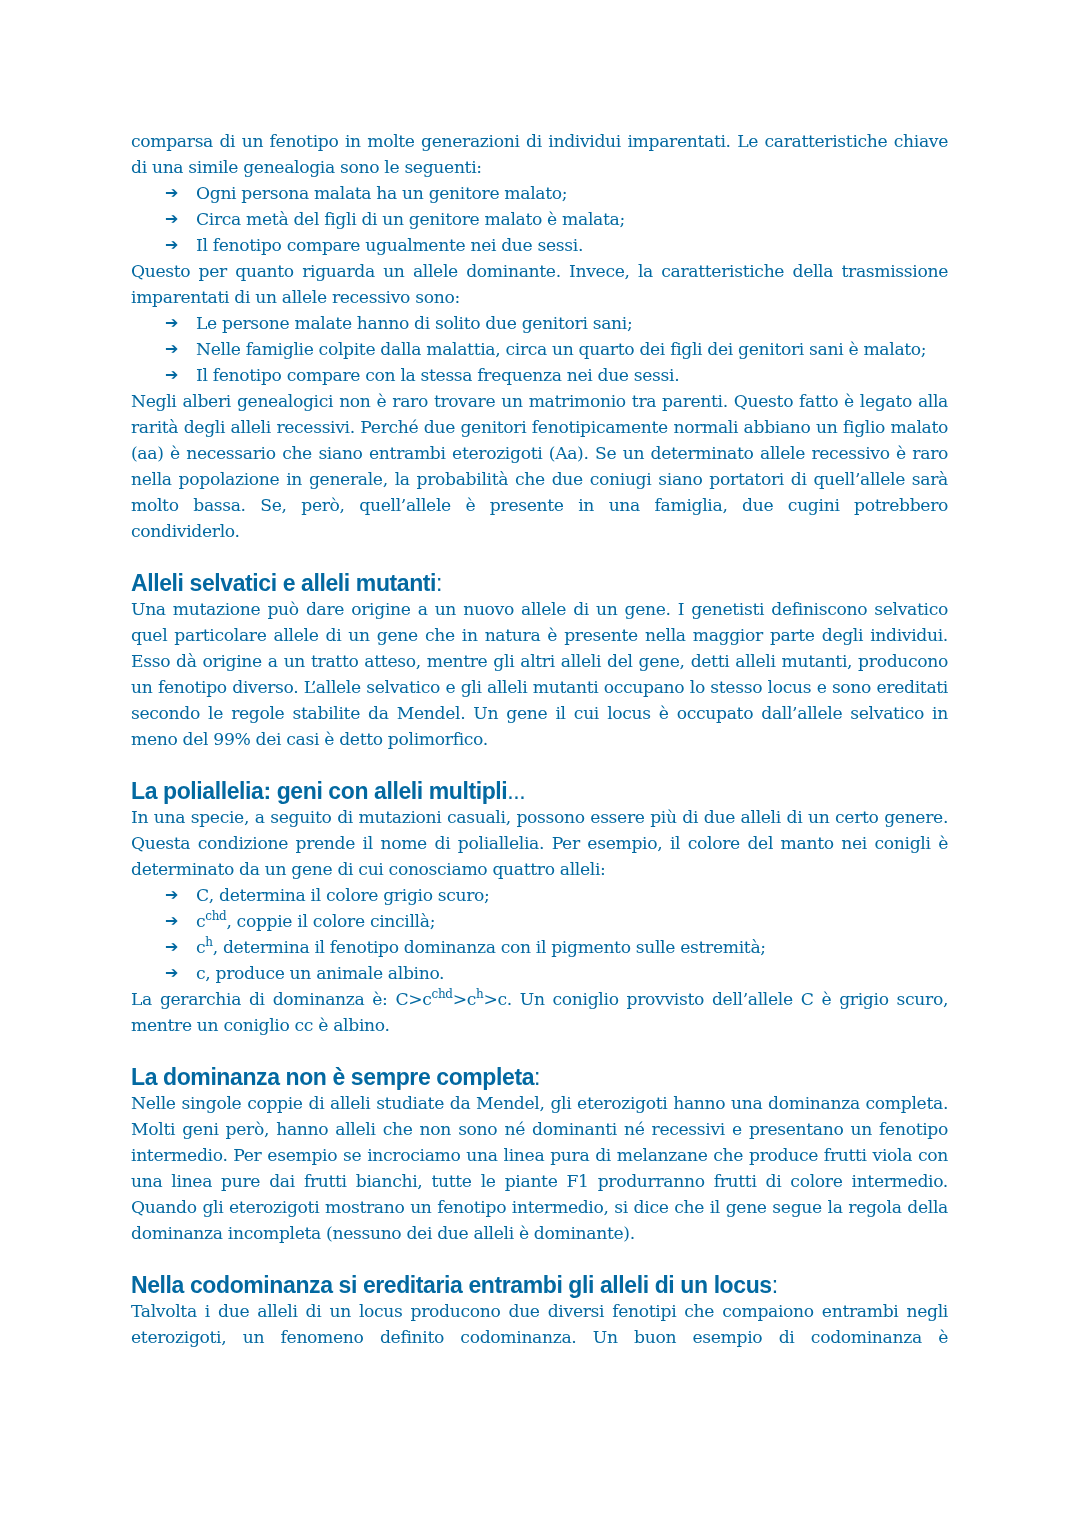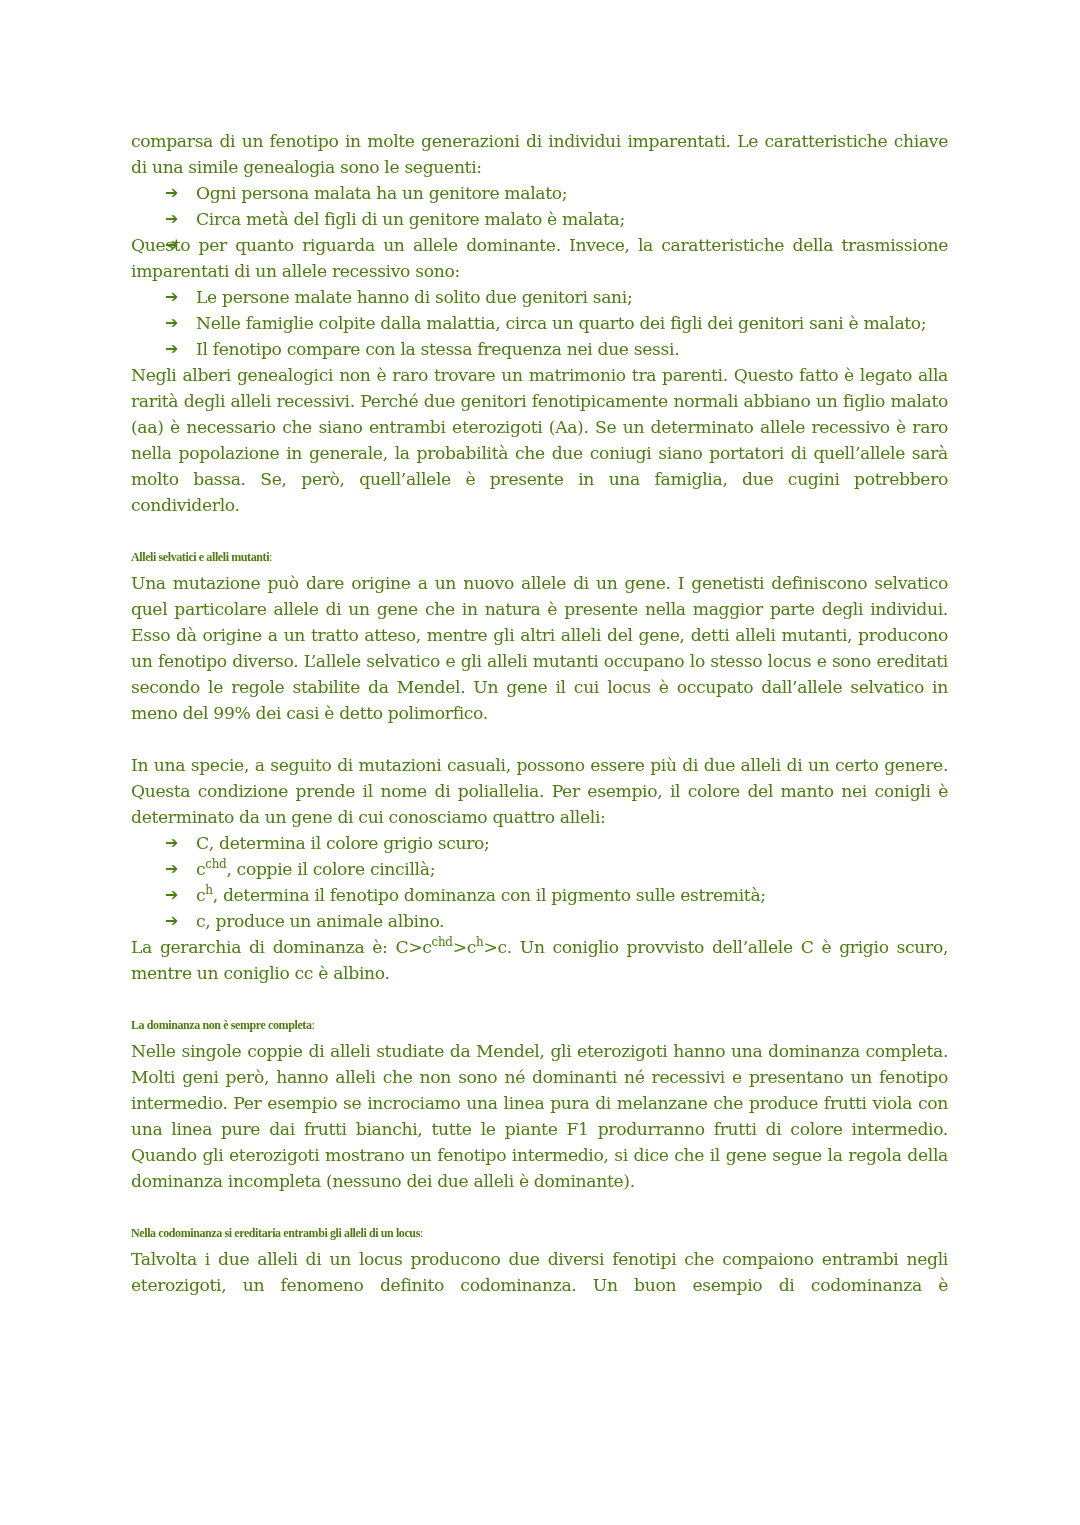--- a/index.html
+++ b/index.html
@@ -1,63 +1,64 @@
 <!DOCTYPE html>
 <html><head>
 <meta charset="utf-8">
 <style>
   html, body { margin: 0; padding: 0; background: #ffffff; }
   body { width: 1080px; height: 1525px; position: relative; overflow: hidden; }
   .page {
     position: absolute; left: 131px; top: 128px; width: 817px;
     font-family: "DejaVu Serif", "Liberation Serif", serif;
-    font-size: 17.2px; line-height: 26px; color: #4d7c0f;
+    font-size: 17.2px; line-height: 26px; color: #0369a1;
     letter-spacing: -0.35px;
   }
   p { margin: 0; text-align: justify; }
   ul { list-style: none; margin: 0; padding: 0 0 0 34px; }
   li { position: relative; padding-left: 31px; text-align: justify; }
   li .arrow {
     position: absolute; left: 0; top: 0; font-family: "DejaVu Sans", sans-serif;
     font-weight: bold; font-size: 16px;
   }
   h2 {
-    margin: 0; font-size: 12px; font-weight: bold; line-height: 26px;
-    font-family: Liberation Serif, serif; letter-spacing: -0.4px;
+    margin: 0; font-size: 23px; font-weight: bold; line-height: 26px;
+    font-family: Liberation Sans, sans-serif; letter-spacing: -0.4px;
   }
   h2 .suffix { font-weight: normal; }
   .gap { height: 26px; }
   sup { font-size: 12px; line-height: 0; vertical-align: 7px; }
 </style>
 </head>
 <body>
 
 <div class="page">
 
   <p>comparsa di un fenotipo in molte generazioni di individui imparentati. Le caratteristiche chiave di una simile genealogia sono le seguenti:</p>
   <ul>
     <li><span class="arrow">➔</span><span>Ogni persona malata ha un genitore malato;</span></li>
     <li><span class="arrow">➔</span><span>Circa metà del figli di un genitore malato è malata;</span></li>
-    <li><span class="arrow">➔</span></li>
+    <li><span class="arrow">➔</span><span>Il fenotipo compare ugualmente nei due sessi.</span></li>
   </ul>
   <p>Questo per quanto riguarda un allele dominante. Invece, la caratteristiche della trasmissione imparentati di un allele recessivo sono:</p>
   <ul>
     <li><span class="arrow">➔</span><span>Le persone malate hanno di solito due genitori sani;</span></li>
     <li><span class="arrow">➔</span><span>Nelle famiglie colpite dalla malattia, circa un quarto dei figli dei genitori sani è malato;</span></li>
     <li><span class="arrow">➔</span><span>Il fenotipo compare con la stessa frequenza nei due sessi.</span></li>
   </ul>
   <p>Negli alberi genealogici non è raro trovare un matrimonio tra parenti. Questo fatto è legato alla rarità degli alleli recessivi. Perché due genitori fenotipicamente normali abbiano un figlio malato (aa) è necessario che siano entrambi eterozigoti (Aa). Se un determinato allele recessivo è raro nella popolazione in generale, la probabilità che due coniugi siano portatori di quell’allele sarà molto bassa. Se, però, quell’allele è presente in una famiglia, due cugini potrebbero condividerlo.</p>
 
   <div class="gap"></div>
 
   <h2><span>Alleli selvatici e alleli mutanti</span><span class="suffix">:</span></h2>
   <p>Una mutazione può dare origine a un nuovo allele di un gene. I genetisti definiscono selvatico quel particolare allele di un gene che in natura è presente nella  maggior parte degli individui. Esso dà origine a un tratto atteso, mentre gli altri alleli del gene, detti alleli mutanti, producono un fenotipo diverso. L’allele selvatico e gli alleli mutanti occupano lo stesso locus e sono ereditati secondo le regole stabilite da Mendel. Un gene il cui locus è occupato dall’allele selvatico in meno del 99% dei casi è detto polimorfico.</p>
 
   <div class="gap"></div>
 
+  <h2><span>La poliallelia: geni con alleli multipli</span><span class="suffix">...</span></h2>
   <p>In una specie, a seguito di mutazioni casuali, possono essere più di due alleli di un certo genere. Questa condizione prende il nome di poliallelia. Per esempio, il colore del manto nei conigli è determinato da un gene di cui conosciamo quattro alleli:</p>
   <ul>
     <li><span class="arrow">➔</span><span>C</span><sup></sup><span>, determina il colore grigio scuro;</span></li>
     <li><span class="arrow">➔</span><span>c</span><sup>chd</sup><span>, coppie il colore cincillà;</span></li>
     <li><span class="arrow">➔</span><span>c</span><sup>h</sup><span>, determina il fenotipo dominanza con il pigmento sulle estremità;</span></li>
     <li><span class="arrow">➔</span><span>c</span><sup></sup><span>, produce un animale albino.</span></li>
   </ul>
   <p><span>La gerarchia di dominanza è: C&gt;c</span><sup>chd</sup><span>&gt;c</span><sup>h</sup><span>&gt;c. Un coniglio provvisto dell’allele C è grigio scuro, mentre un coniglio cc è albino.</span></p>
 
   <div class="gap"></div>

